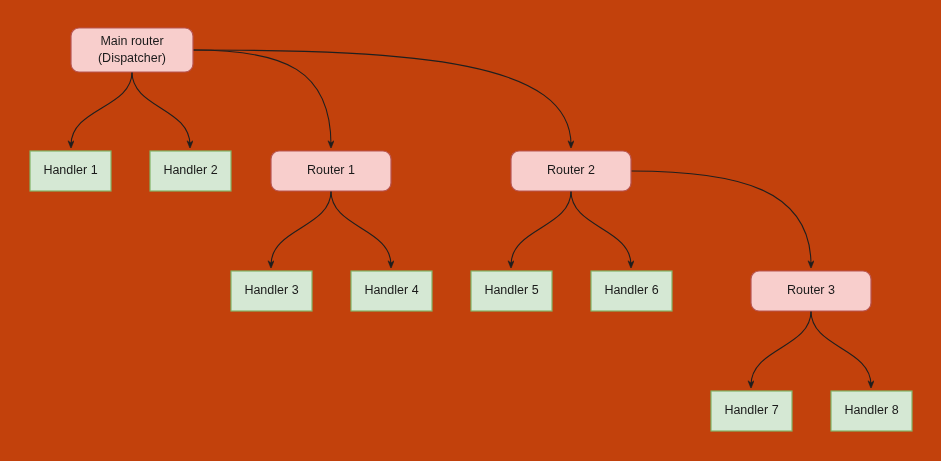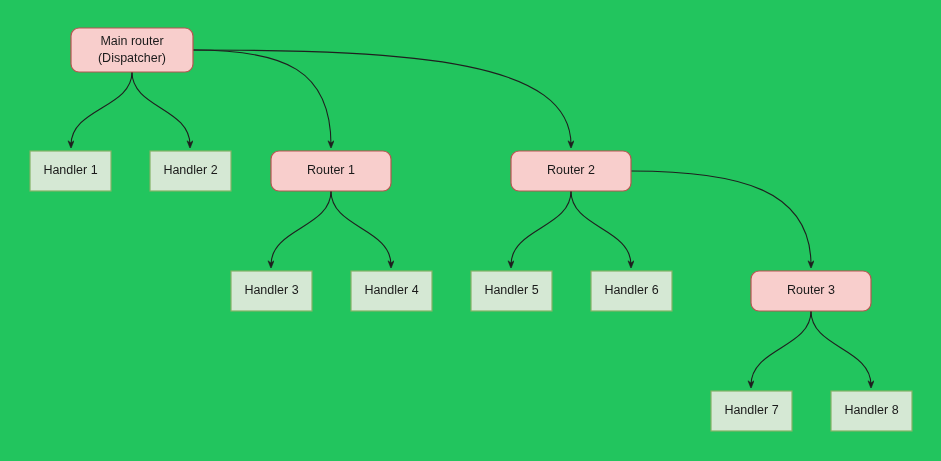--- a/index.html
+++ b/index.html
@@ -10,21 +10,21 @@
   body {
     width: 941px;
     height: 461px;
     font-family: "Liberation Sans", sans-serif;
     overflow: hidden;
   }
   #diagram-canvas {
     position: relative;
     width: 941px;
     height: 461px;
-    background: #22c55e;
+    background: #c2410c;
   }
   svg.diagram-svg {
     position: absolute;
     left: 0;
     top: 0;
     width: 941px;
     height: 461px;
   }
   .node-label {
     font-family: "Liberation Sans", sans-serif;

